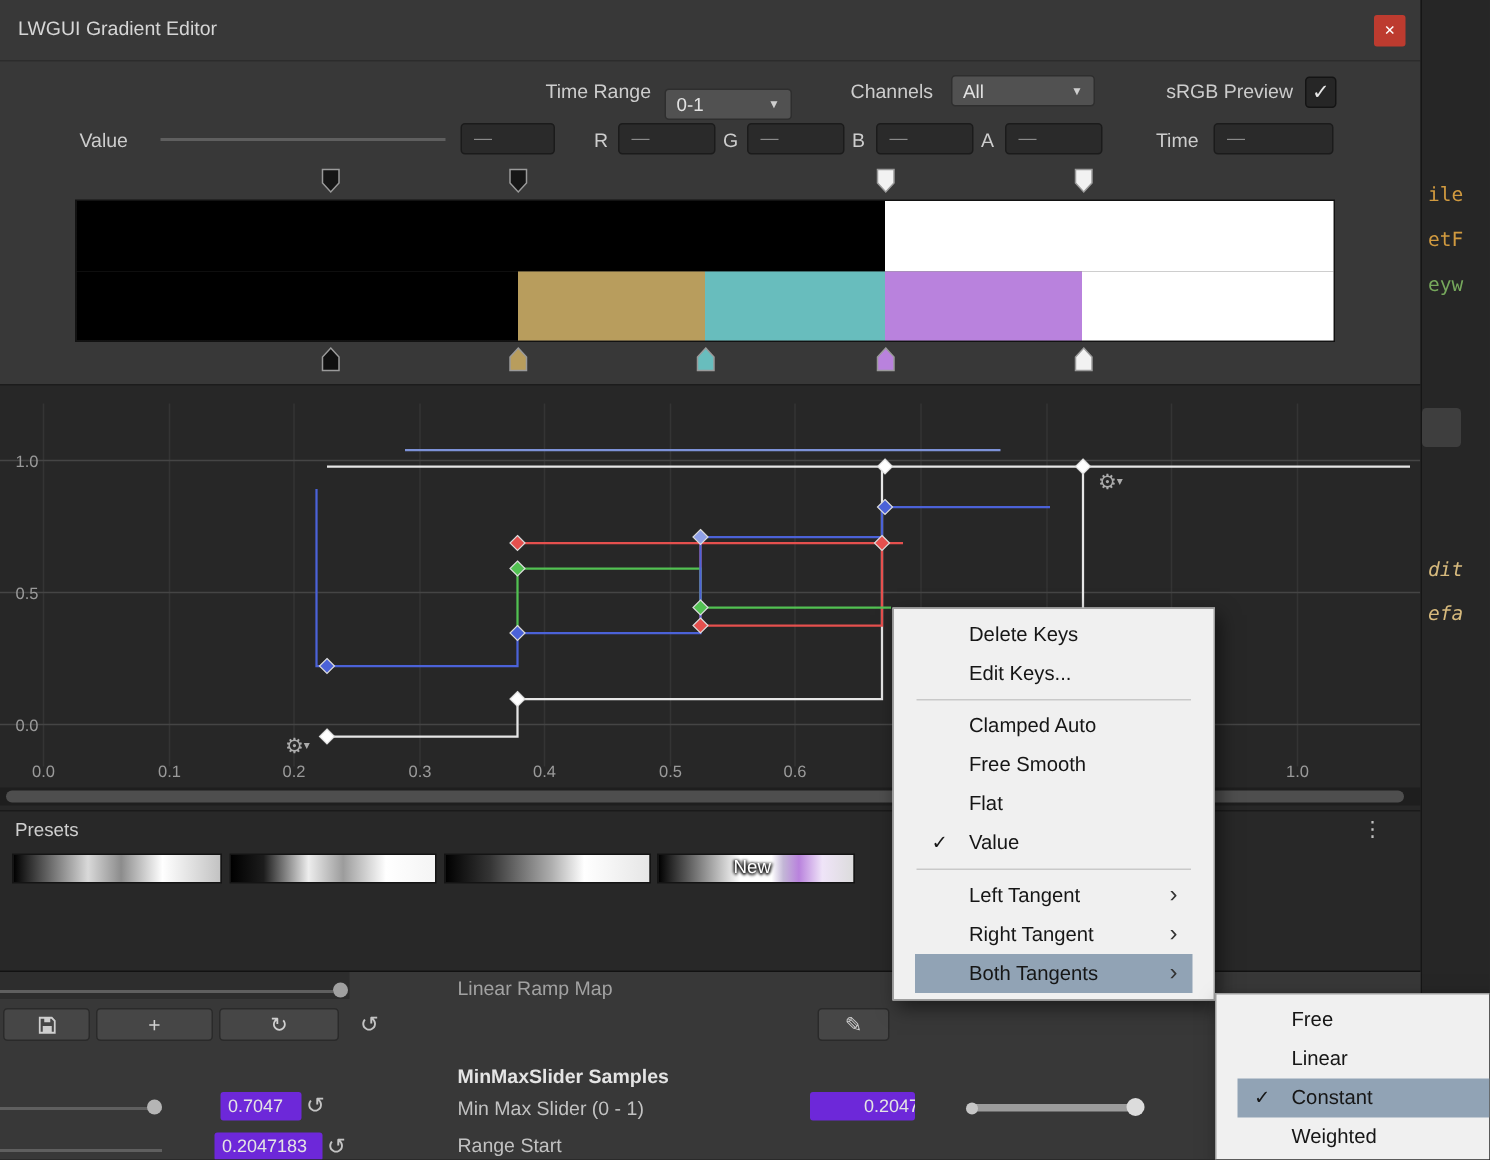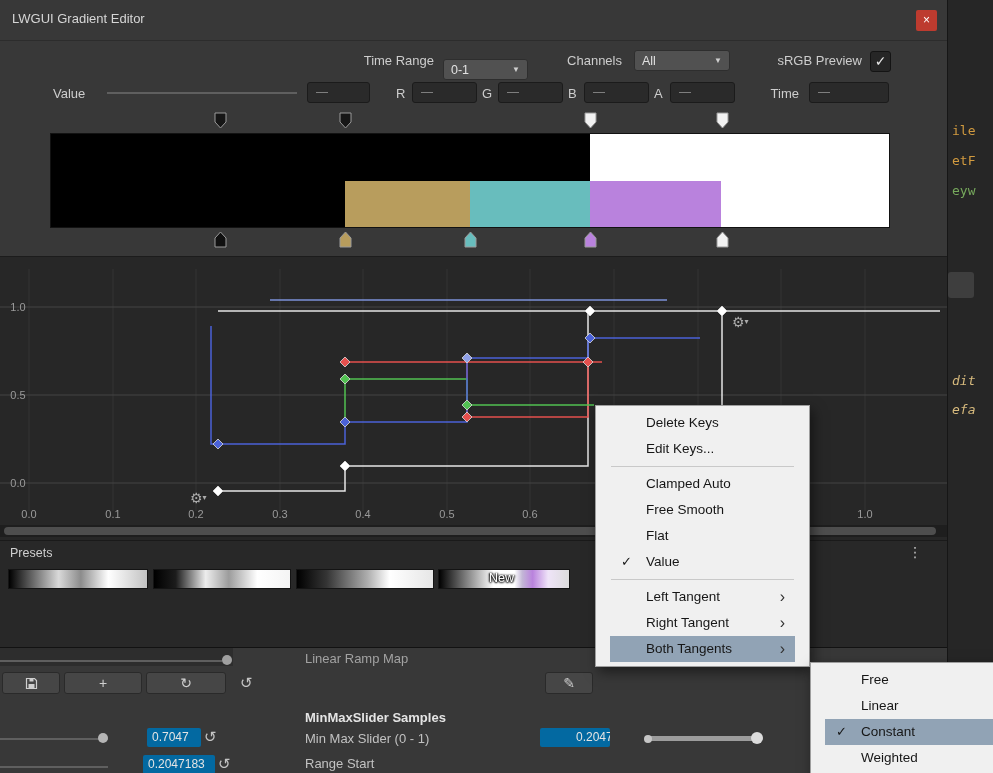--- a/index.html
+++ b/index.html
@@ -46,21 +46,21 @@
   .code-block{position:absolute;left:0;top:272px;width:26px;height:26px;background:#3e3e3e;border-radius:3px;}
   
   .inspector{position:absolute;left:0;top:648px;width:947px;height:125px;background:#383838;}
   .dark-strip{position:absolute;left:0;top:0;width:233px;height:18px;background:#2d2d2d;}
   .mini-handle{position:absolute;left:222px;top:7px;width:10px;height:10px;border-radius:50%;background:#a0a0a0;}
   .tbtn{position:absolute;height:22px;background:#464646;border:1px solid #2a2a2a;border-radius:3px;color:#d0d0d0;
         display:flex;align-items:center;justify-content:center;font-size:14px;box-sizing:border-box;}
   .undo{position:absolute;color:#c4c4c4;font-size:15px;}
   .glabel{position:absolute;font-size:13px;color:#c2c2c2;white-space:nowrap;}
   .glabel.bold{font-weight:bold;color:#e4e4e4;}
-  .field2{position:absolute;height:19px;background:#0369a1;border-radius:2px;color:#e4e4e4;font-size:12px;
+  .field2{position:absolute;height:19px;background:#6d28d9;border-radius:2px;color:#e4e4e4;font-size:12px;
           line-height:19px;padding:0 5px;box-sizing:border-box;overflow:hidden;white-space:nowrap;}
   .handle{position:absolute;width:10px;height:10px;border-radius:50%;background:#b5b5b5;}
   .handle.sm{width:8px;height:8px;background:#c6c6c6;}
   .handle.lg{width:12px;height:12px;background:#dcdcdc;}
   .range-fill{position:absolute;height:5px;background:#9c9c9c;border-radius:2px;}
   
   .menu{position:absolute;background:#f0f0f0;border:1px solid #9e9e9e;box-shadow:3px 5px 12px rgba(0,0,0,.5);
         padding:4px 14px;font-size:13.5px;color:#161616;box-sizing:border-box;}
   #context-menu{left:595px;top:405px;width:215px;z-index:50;}
   #submenu{left:810px;top:662px;width:200px;z-index:60;}

